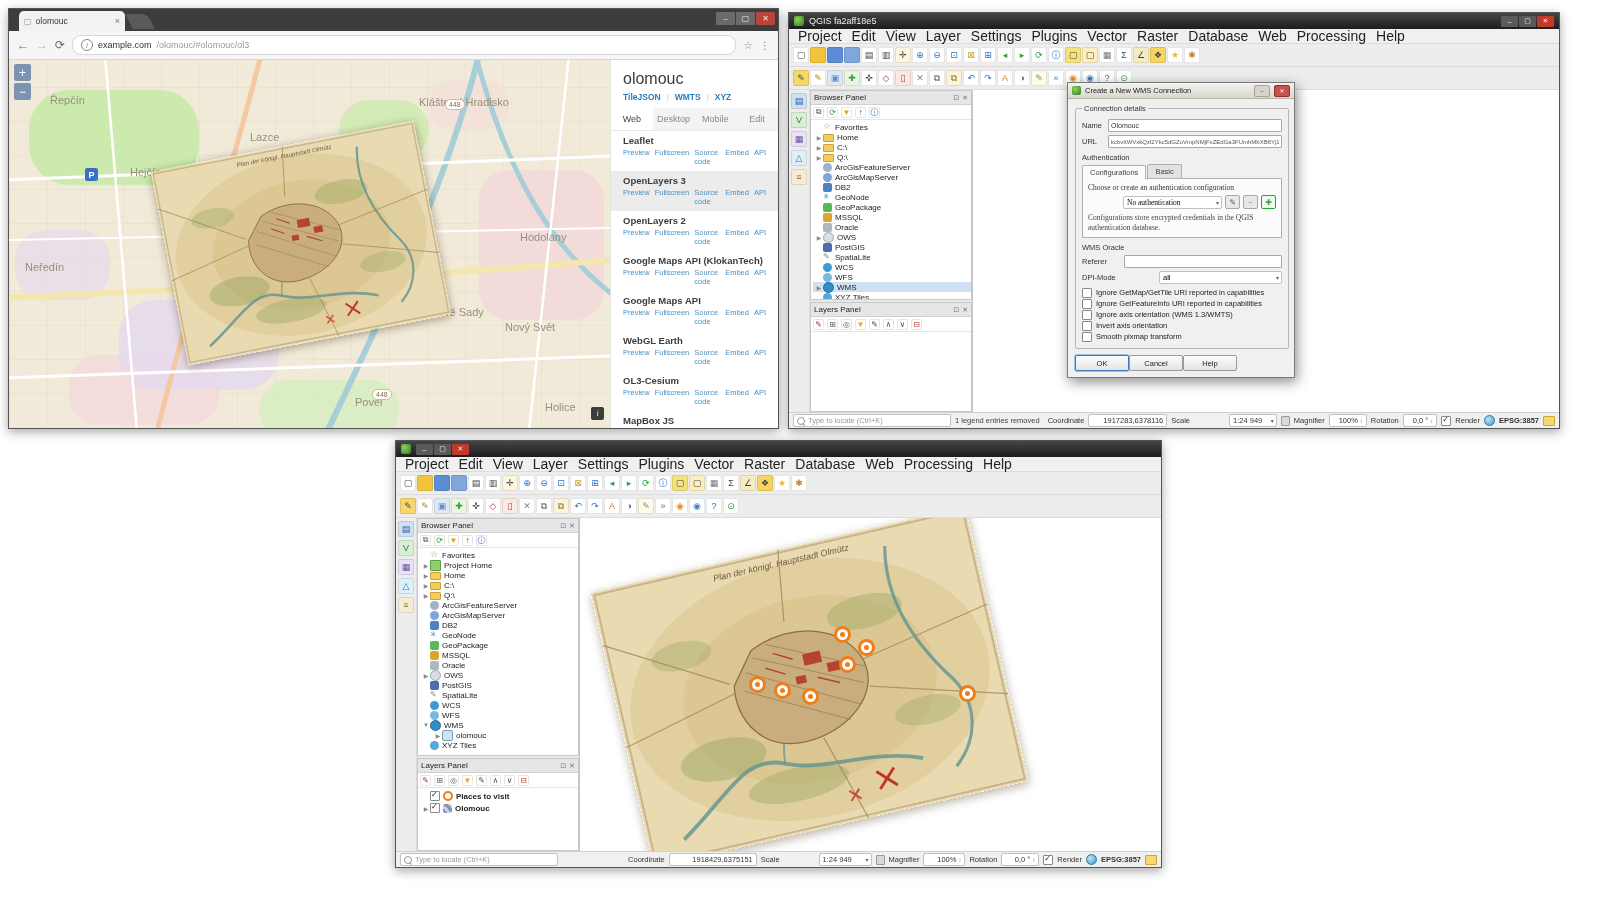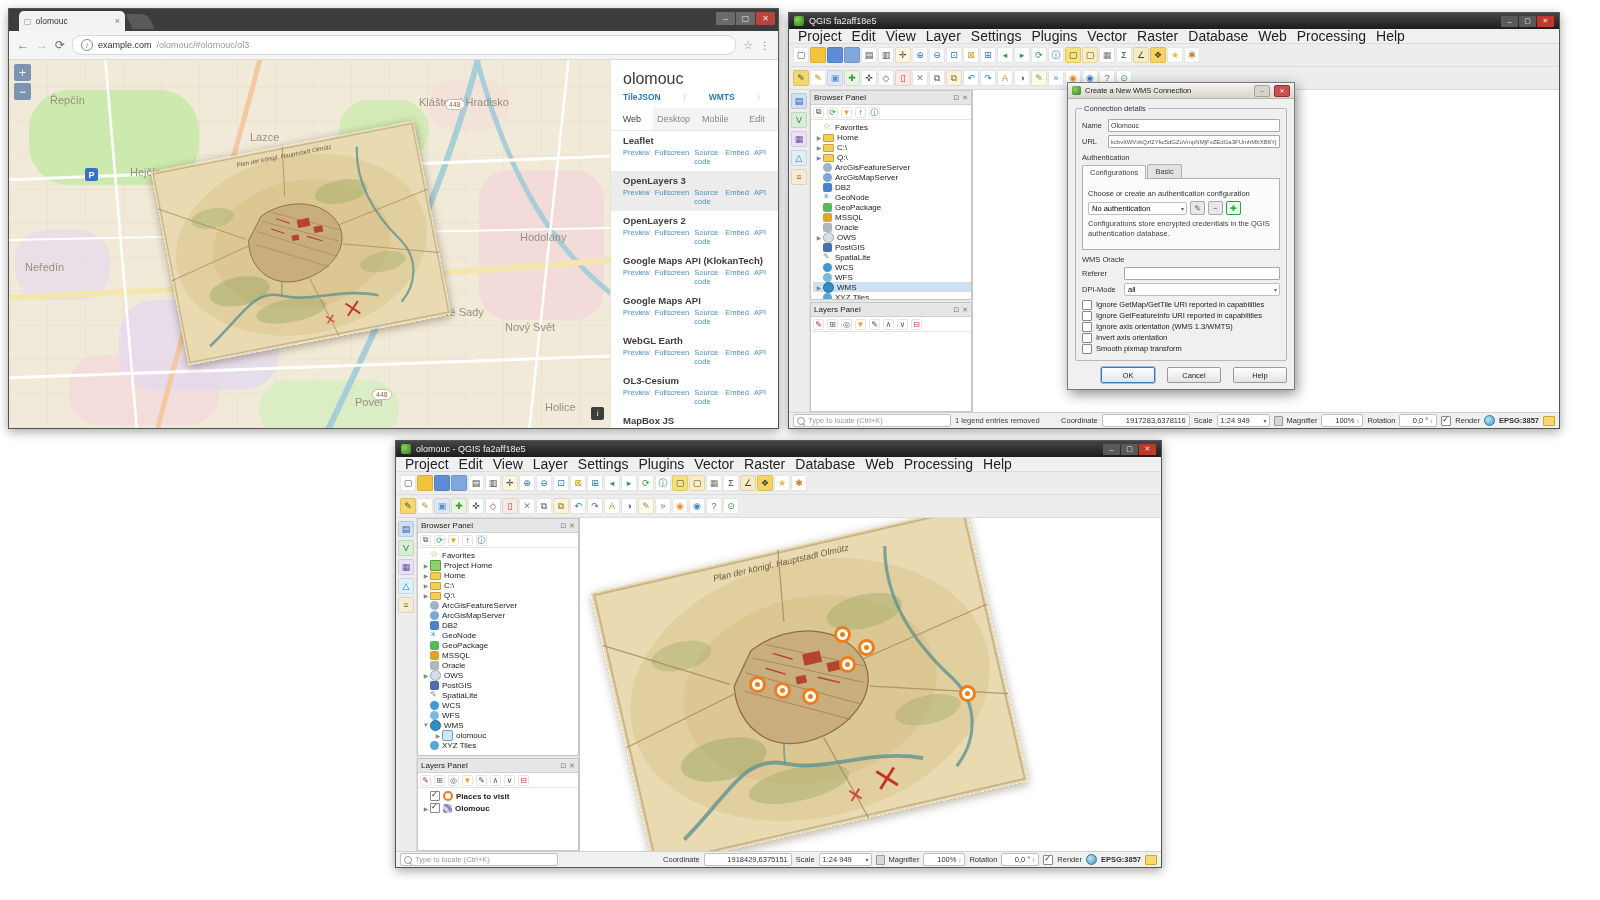--- a/index.html
+++ b/index.html
@@ -38,21 +38,21 @@
   .shield{position:absolute;background:#fff;border:1px solid #cbb9a2;border-radius:6px;font-size:7px;color:#8a6a4a;padding:0 3px;line-height:9px;}
   .zoomctl{position:absolute;left:5px;top:4px;display:flex;flex-direction:column;gap:2px;z-index:30;}
   .zbtn{width:17px;height:17px;background:#7d93b2;color:#fff;border-radius:2px;font-size:12px;display:flex;align-items:center;justify-content:center;}
   .pbadge{position:absolute;left:76px;top:108px;width:13px;height:13px;background:#3b6fc4;color:#fff;border-radius:2px;font-size:9px;font-weight:bold;display:flex;align-items:center;justify-content:center;z-index:5;}
   .infobtn{position:absolute;right:6px;bottom:8px;width:13px;height:13px;background:#3c3c3c;color:#fff;border-radius:2px;font-size:8px;font-style:italic;display:flex;align-items:center;justify-content:center;z-index:30;font-family:"Liberation Serif",serif;}
   .oldmap{position:absolute;left:158px;top:84px;width:268px;height:198px;transform:rotate(-11deg);box-shadow:0 2px 8px rgba(60,40,10,.4);z-index:20;}
   .oldmap svg{display:block;width:100%;height:100%;}
   
   .bpanel{flex:1;background:#fff;display:flex;flex-direction:column;overflow:hidden;border-left:1px solid #e4e4e4;}
   .ptitle{font-size:16px;color:#3a3a3a;padding:10px 12px 2px;}
-  .fmts{padding:2px 12px 6px;display:flex;gap:23px;}
+  .fmts{padding:2px 12px 6px;display:flex;gap:6px;}
   .fmt{font-size:8.5px;font-weight:bold;color:#2a7db8;}
   .fmtsep{color:#ccc;font-size:8px;}
   .ptabs{display:flex;background:#f3f3f3;border-bottom:1px solid #e8e8e8;}
   .ptab{flex:1;text-align:center;font-size:9px;color:#888;padding:6px 0;}
   .ptab[data-sel="true"]{background:#fff;color:#444;}
   .liblist{flex:1;overflow:hidden;display:flex;flex-direction:column;}
   .lib{padding:4px 12px 5px;}
   .lib[data-sel="true"]{background:#ececec;}
   .lib-name{font-size:9.5px;font-weight:bold;color:#3c3c3c;}
   .lib-links{font-size:7.5px;color:#4a90c4;margin-top:2px;display:flex;gap:5px;flex-wrap:nowrap;}
@@ -117,21 +117,21 @@
   .locate{width:150px;height:11px;background:#fff;border:1px solid #c0c0c0;border-radius:2px;display:flex;align-items:center;padding:0 3px;color:#999;gap:3px;flex:none;overflow:hidden;}
   .lens{width:6px;height:6px;border:1px solid #999;border-radius:50%;position:relative;flex:none;}
   .lens::after{content:"";position:absolute;width:3px;height:1px;background:#999;transform:rotate(45deg);left:4px;top:6px;}
   .sbmsg{color:#444;}
   .flex1{flex:1;}
   .lbl{color:#333;}
   .lbl.bold{font-weight:bold;}
   .val{height:11px;background:#fff;border:1px solid #c0c0c0;border-radius:2px;display:flex;align-items:center;justify-content:flex-end;padding:0 3px;overflow:hidden;}
   .val i,.combo i{font-style:normal;}
   .w84{width:80px;}.w50{width:46px;}.w34{width:34px;}.w30{width:30px;}
-  .combo{height:11px;background:#fff;border:1px solid #c0c0c0;border-radius:2px;display:flex;align-items:center;padding:0 2px 0 3px;gap:3px;overflow:hidden;}
+  .combo{height:11px;background:#fff;border:1px solid #c0c0c0;border-radius:2px;display:flex;align-items:center;padding:0 2px 0 3px;gap:3px;overflow:hidden;margin-left:35px;}
   .combo b{font-weight:normal;color:#666;font-size:6px;margin-left:auto;}
   .spin::after{content:"↕";color:#888;font-size:6px;margin-left:2px;}
   .cbx{width:8px;height:8px;background:#fff;border:1px solid #888;border-radius:1px;position:relative;flex:none;}
   .cbx.checked::before{content:"✓";position:absolute;left:0;top:-2px;font-size:8px;color:#222;}
   .ico{flex:none;}
   .ico.lock{width:7px;height:8px;background:#d8d8d8;border:1px solid #999;border-radius:1px;}
   .ico.globe{width:9px;height:9px;border-radius:50%;background:radial-gradient(circle at 35% 35%,#bfe3ee,#3e9bd0);border:1px solid #2a7aa8;}
   .ico.msgico{width:10px;height:8px;background:#f5d96b;border:1px solid #caa932;border-radius:1px;}
   
   .oldmap2{position:absolute;left:37px;top:28px;width:385px;height:282px;transform:rotate(-13deg);box-shadow:0 3px 10px rgba(60,40,10,.35);}
@@ -150,32 +150,32 @@
   .grp legend{font-size:7.5px;color:#333;padding:0 2px;}
   .frow{display:flex;align-items:center;gap:4px;margin:3px 0;}
   .flab{width:22px;color:#333;flex:none;}
   .flab.w38{width:38px;}
   .fin{flex:1;height:11px;background:#fff;border:1px solid #a8a8a8;border-radius:1px;font-size:7px;font-family:"Liberation Sans",sans-serif;padding:0 2px;color:#333;min-width:0;}
   .fin.url{font-size:6px;color:#555;}
   .sublab{margin:5px 0 2px;color:#333;}
   .dtabs{display:flex;gap:1px;margin-top:2px;}
   .dtab{border:1px solid #b0b0b0;border-bottom:none;background:#e2e2e2;padding:2px 7px;border-radius:2px 2px 0 0;color:#444;}
   .dtab[data-sel="true"]{background:#fbfbfb;position:relative;top:1px;}
-  .dpanel{border:1px solid #b0b0b0;background:#fbfbfb;padding:10px 5px;}
+  .dpanel{border:1px solid #b0b0b0;background:#fbfbfb;padding:4px 5px;font-family:Liberation Serif, serif;}
   .hint{color:#333;margin-bottom:3px;}
   .authrow{display:flex;align-items:center;gap:3px;margin-bottom:4px;}
   .combo.w92{width:92px;flex:none;}
   .grow{flex:1;}
   .sqbtn{width:13px;height:12px;background:#e8e8e8;border:1px solid #a8a8a8;border-radius:2px;display:flex;align-items:center;justify-content:center;font-size:8px;color:#666;}
   .sqbtn.green{color:#2e9e3e;border-color:#2e9e3e;background:#eefbee;}
   .note{color:#444;line-height:1.35;}
   .chks{margin-top:3px;}
   .chk{display:flex;align-items:center;gap:4px;height:11px;}
   .clab{color:#222;}
-  .dlg-foot{display:flex;justify-content:flex-end;gap:12px;padding:6px 0 0;}
+  .dlg-foot{display:flex;gap:0;padding:6px 0 0;}
   .btn{min-width:40px;height:14px;background:linear-gradient(#fdfdfd,#e4e4e4);border:1px solid #9a9a9a;border-radius:2px;display:flex;align-items:center;justify-content:center;font-size:7.5px;color:#222;padding:0 6px;}
   .btn.primary{border-color:#3d7ab8;box-shadow:0 0 0 1px #9cc0e0;}
 </style>
 </head>
 <body>
 
 <svg width="0" height="0" style="position:absolute" aria-hidden="true">
   <defs>
     <symbol id="oldmap-sym" viewBox="0 0 300 220">
       <rect x="0" y="0" width="300" height="220" fill="#e9dab2"></rect>
@@ -709,21 +709,20 @@
       <span class="lbl">Render</span>
       <span class="ico globe"></span>
       <span class="lbl bold">EPSG:3857</span>
       <span class="ico msgico"></span>
     </div>
   </div>
 
   <div class="win qwin" style="left:395px;top:440px;width:765px;height:426px;">
     <div class="qtb">
       <span class="qico"></span>
-      <span class="qtitle">olomouc - QGIS fa2aff18e5</span>
       <span class="qwc">
         <span class="qwb">–</span>
         <span class="qwb">▢</span>
         <span class="qwb close">✕</span>
       </span>
     </div>
     <div class="qmenu">
 
     <span class="qmi">Project</span>
         <span class="qmi">Edit</span>

